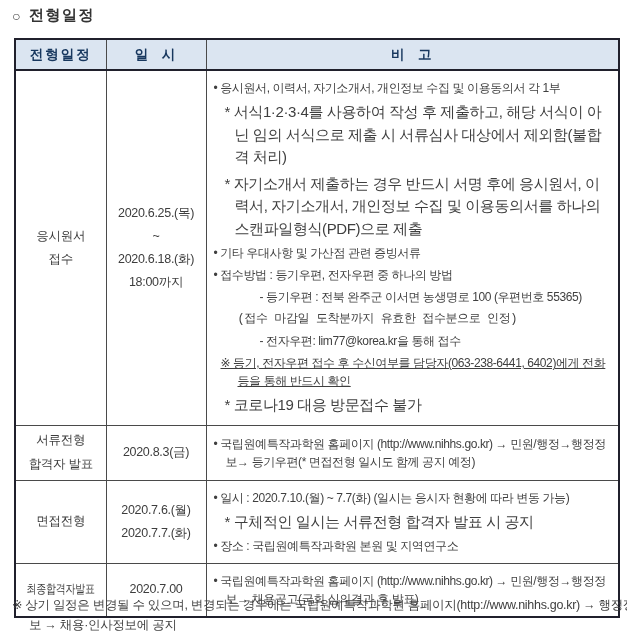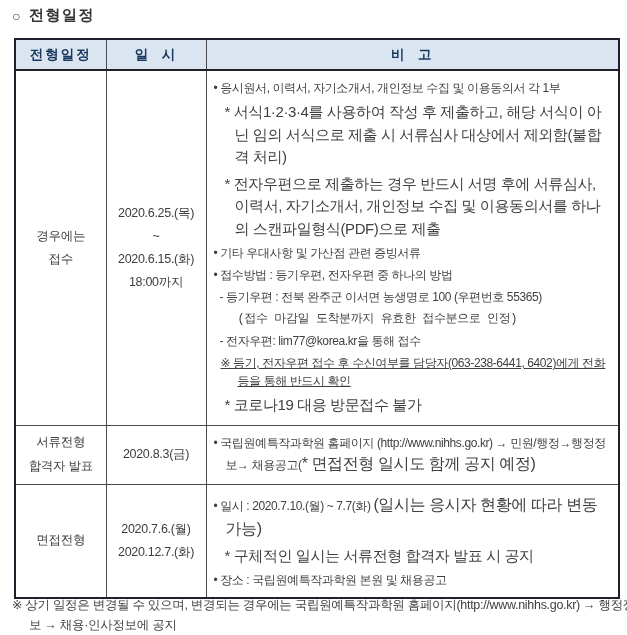--- a/index.html
+++ b/index.html
@@ -42,24 +42,24 @@
   tr.h-hd  { height:29px; }
   tr.h-r1  { height:47px; }
   tr.h-r2  { height:313px; }
   tr.h-r3  { height:55px; }
   tr.h-r4  { height:57px; }
   tr.h-r5  { height:48px; }
 
   .rp { margin:4px 0; }
   .lvl-bullet { padding-left:12px; text-indent:-12px; }
   .lvl-sub    { padding-left:21px; text-indent:-10px; font-size:15px; }
-  .lvl-dash   { padding-left:18px; text-indent:-12px; }
+  .lvl-dash   { padding-left:18px; text-indent:-12px;margin-left:40px; }
   .lvl-paren  { padding-left:24px;font-family:Liberation Mono, monospace; }
   .lvl-note   { padding-left:24px; text-indent:-17px;text-decoration:underline; }
-  .sm { font-size:16px; }
+  .sm { font-size:12px; }
 
   .squeeze {
     display:inline-block; transform:scaleX(0.8);
     transform-origin:center; white-space:nowrap;
   }
   .date-tall .ln { line-height:2.15; }
 
   .footnote {
     position:absolute; left:12px; top:595px; width:610px;
     font-size:12.5px; line-height:1.6; letter-spacing:-0.3px;
@@ -87,70 +87,81 @@
         <th>전형일정</th>
         <th>일  시</th>
         <th>비  고</th>
       </tr>
     </thead>
     <tbody>
 
 
       <tr class="h-r2">
         <td class="stage">
-          <div class="ln">경우에는</div>
+          <div class="ln">응시원서</div>
           <div class="ln">접수</div>
         </td>
         <td class="date date-tall">
           <div class="ln">2020.6.25.(목)</div>
           <div class="ln">~</div>
-          <div class="ln">2020.6.15.(화)</div>
+          <div class="ln">2020.6.18.(화)</div>
           <div class="ln">18:00까지</div>
         </td>
         <td class="remarks">
           <div class="rp lvl-bullet">• 응시원서, 이력서, 자기소개서, 개인정보 수집 및 이용동의서 각 1부</div>
           <div class="rp lvl-sub">* 서식1·2·3·4를 사용하여 작성 후 제출하고, 해당 서식이 아닌 임의 서식으로 제출 시 서류심사 대상에서 제외함(불합격 처리)</div>
-          <div class="rp lvl-sub">* 전자우편으로 제출하는 경우 반드시 서명 후에 서류심사, 이력서, 자기소개서, 개인정보 수집 및 이용동의서를 하나의 스캔파일형식(PDF)으로 제출</div>
+          <div class="rp lvl-sub">* 자기소개서 제출하는 경우 반드시 서명 후에 응시원서, 이력서, 자기소개서, 개인정보 수집 및 이용동의서를 하나의 스캔파일형식(PDF)으로 제출</div>
           <div class="rp lvl-bullet">• 기타 우대사항 및 가산점 관련 증빙서류</div>
           <div class="rp lvl-bullet">• 접수방법 : 등기우편, 전자우편 중 하나의 방법</div>
           <div class="rp lvl-dash">- 등기우편 : 전북 완주군 이서면 농생명로 100 (우편번호 55365)</div>
           <div class="rp lvl-paren">(접수 마감일 도착분까지 유효한 접수분으로 인정)</div>
           <div class="rp lvl-dash">- 전자우편: lim77@korea.kr을 통해 접수</div>
           <div class="rp lvl-note">※ 등기, 전자우편 접수 후 수신여부를 담당자(063-238-6441, 6402)에게 전화 등을 통해 반드시 확인</div>
           <div class="rp lvl-sub">* 코로나19 대응 방문접수 불가</div>
         </td>
       </tr>
 
       <tr class="h-r3">
         <td class="stage">
           <div class="ln">서류전형</div>
           <div class="ln">합격자 발표</div>
         </td>
         <td class="date">
           <div class="ln">2020.8.3(금)</div>
         </td>
         <td class="remarks">
-          <div class="rp lvl-bullet"><span>• 국립원예특작과학원 홈페이지 (http://www.nihhs.go.kr) → 민원/행정→행정정보→ 채용공고(</span><span class="sm">* 면접전형 일시도 함께 공지 예정)</span></div>
+          <div class="rp lvl-bullet"><span>• 국립원예특작과학원 홈페이지 (http://www.nihhs.go.kr) → 민원/행정→행정정보→ 등기우편(</span><span class="sm">* 면접전형 일시도 함께 공지 예정)</span></div>
         </td>
       </tr>
 
       <tr class="h-r4">
         <td class="stage">
           <div class="ln">면접전형</div>
         </td>
         <td class="date">
           <div class="ln">2020.7.6.(월)</div>
-          <div class="ln">2020.12.7.(화)</div>
+          <div class="ln">2020.7.7.(화)</div>
         </td>
         <td class="remarks">
           <div class="rp lvl-bullet"><span>• 일시 : 2020.7.10.(월) ~ 7.7(화) </span><span class="sm">(일시는 응시자 현황에 따라 변동 가능)</span></div>
           <div class="rp lvl-sub">* 구체적인 일시는 서류전형 합격자 발표 시 공지</div>
-          <div class="rp lvl-bullet">• 장소 : 국립원예특작과학원  본원 및 채용공고</div>
+          <div class="rp lvl-bullet">• 장소 : 국립원예특작과학원  본원 및 지역연구소</div>
         </td>
       </tr>
 
+      <tr class="h-r5">
+        <td class="stage">
+          <div class="ln"><span class="squeeze">최종합격자발표</span></div>
+        </td>
+        <td class="date">
+          <div class="ln">2020.7.00</div>
+        </td>
+        <td class="remarks">
+          <div class="rp lvl-bullet">• 국립원예특작과학원 홈페이지 (http://www.nihhs.go.kr) → 민원/행정→행정정보→ 채용공고(국회 심의결과 후 발표)</div>
+        </td>
+      </tr>
 
     </tbody>
   </table>
 
   <div class="footnote">※ 상기 일정은 변경될 수 있으며, 변경되는 경우에는 국립원예특작과학원 홈페이지(http://www.nihhs.go.kr) → 행정정보 → 채용·인사정보에 공지</div>
 
 </div>
 
 </body></html>

